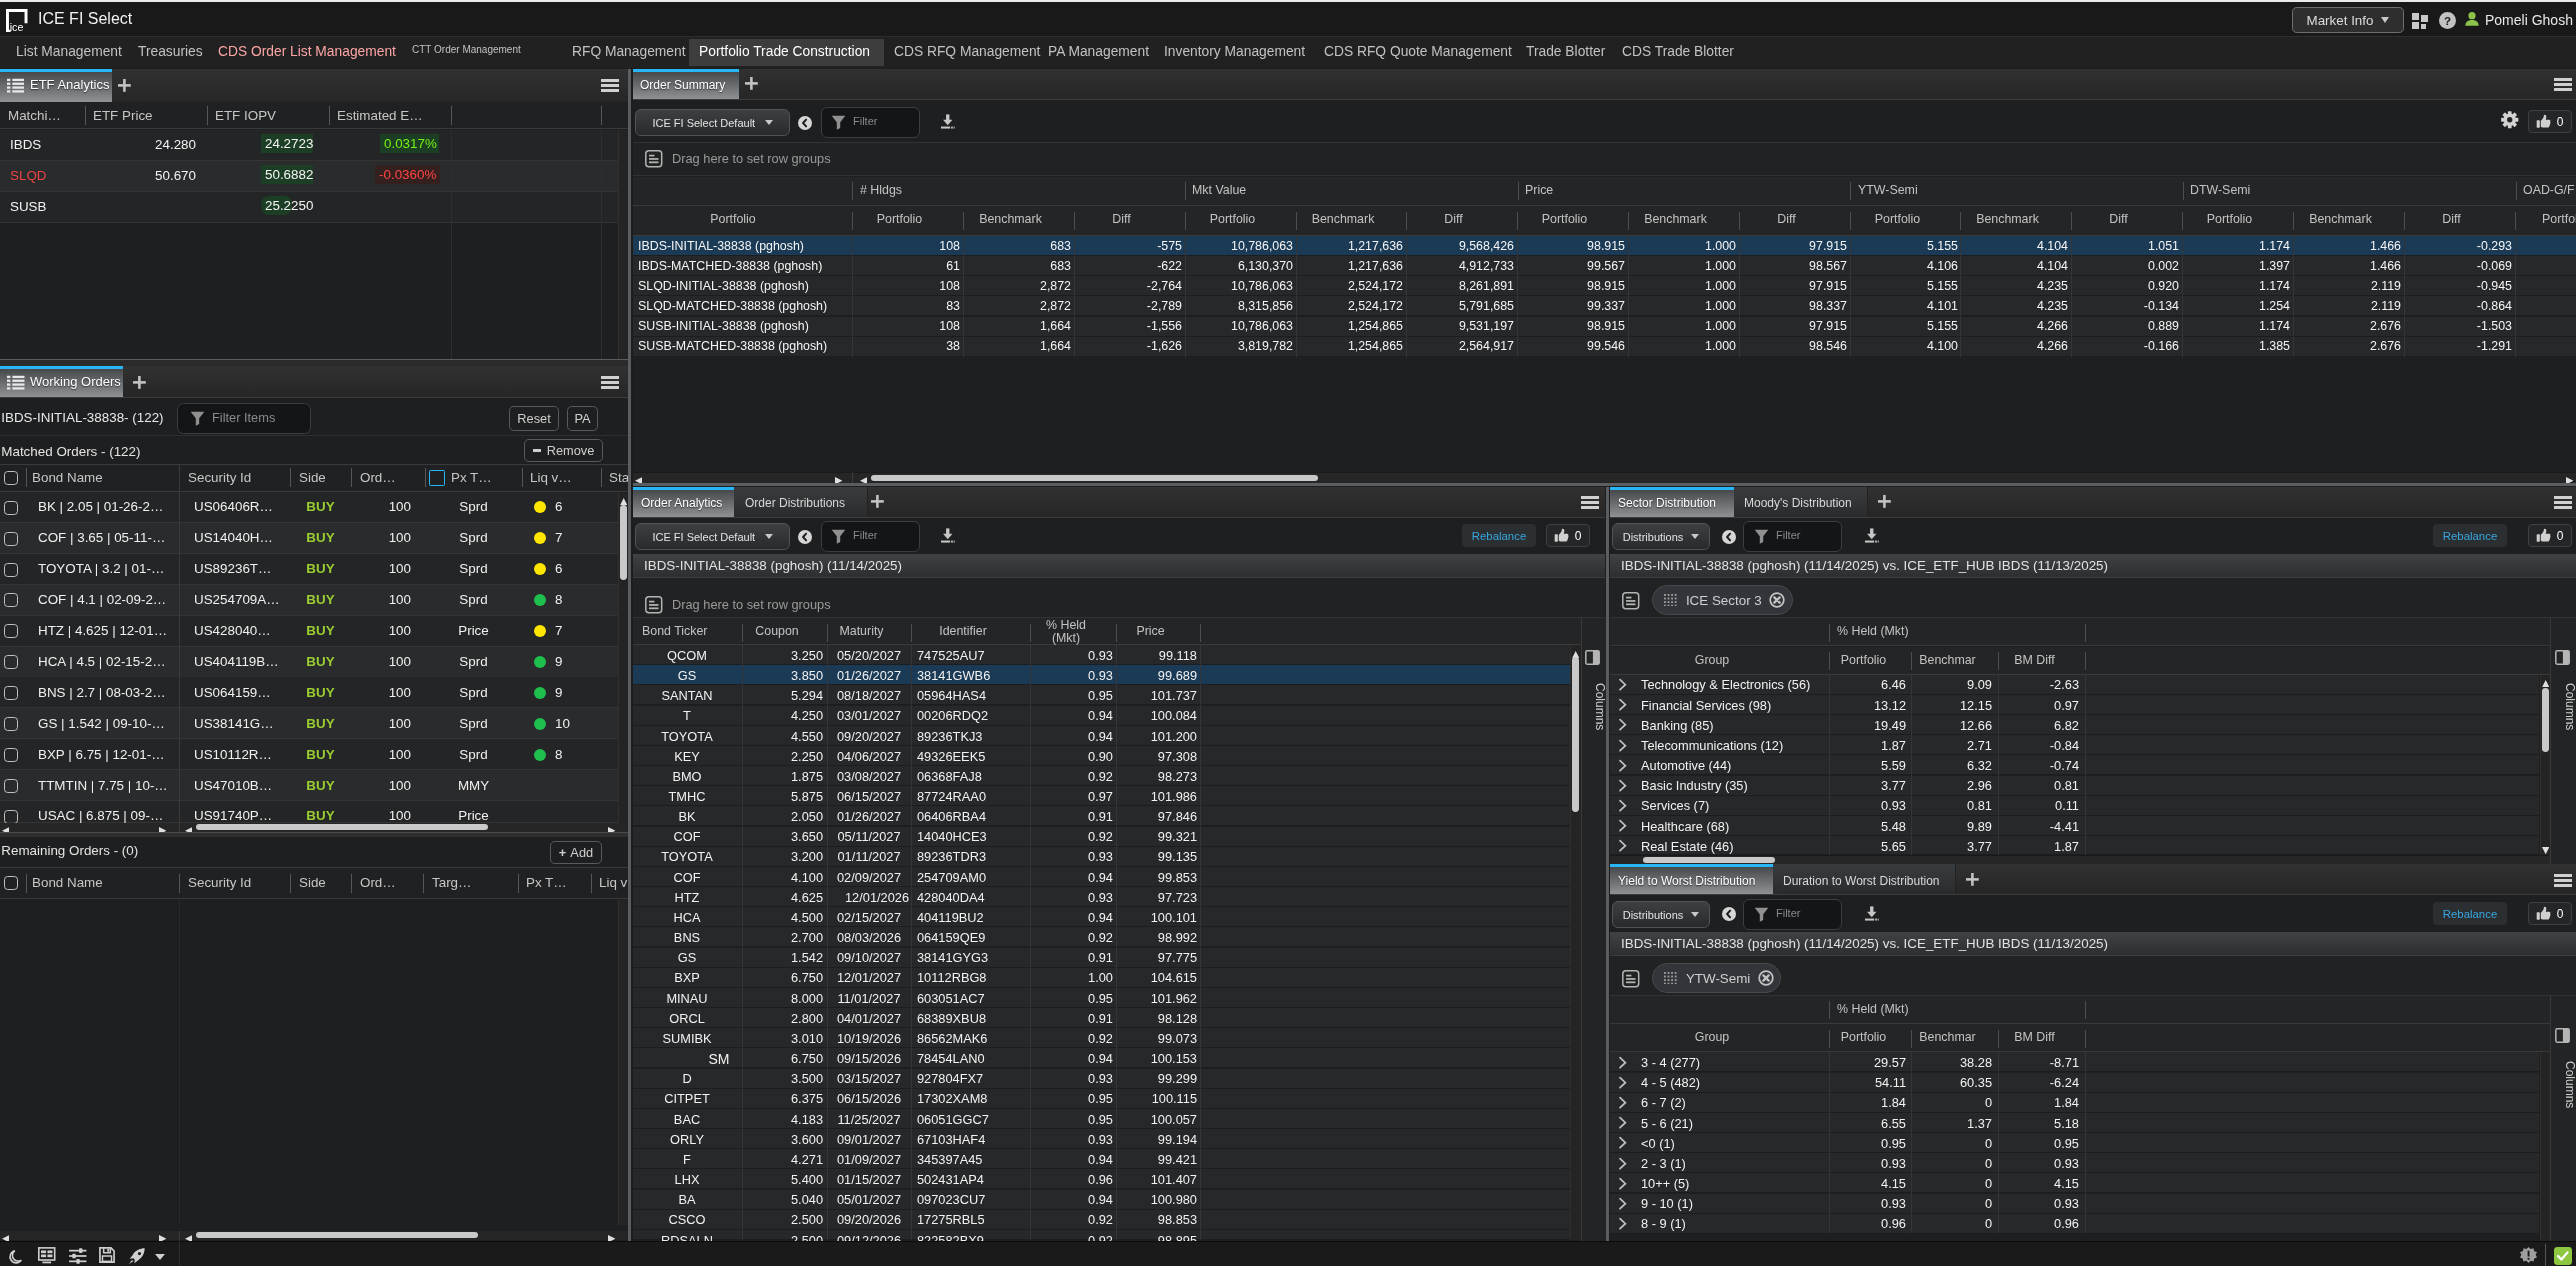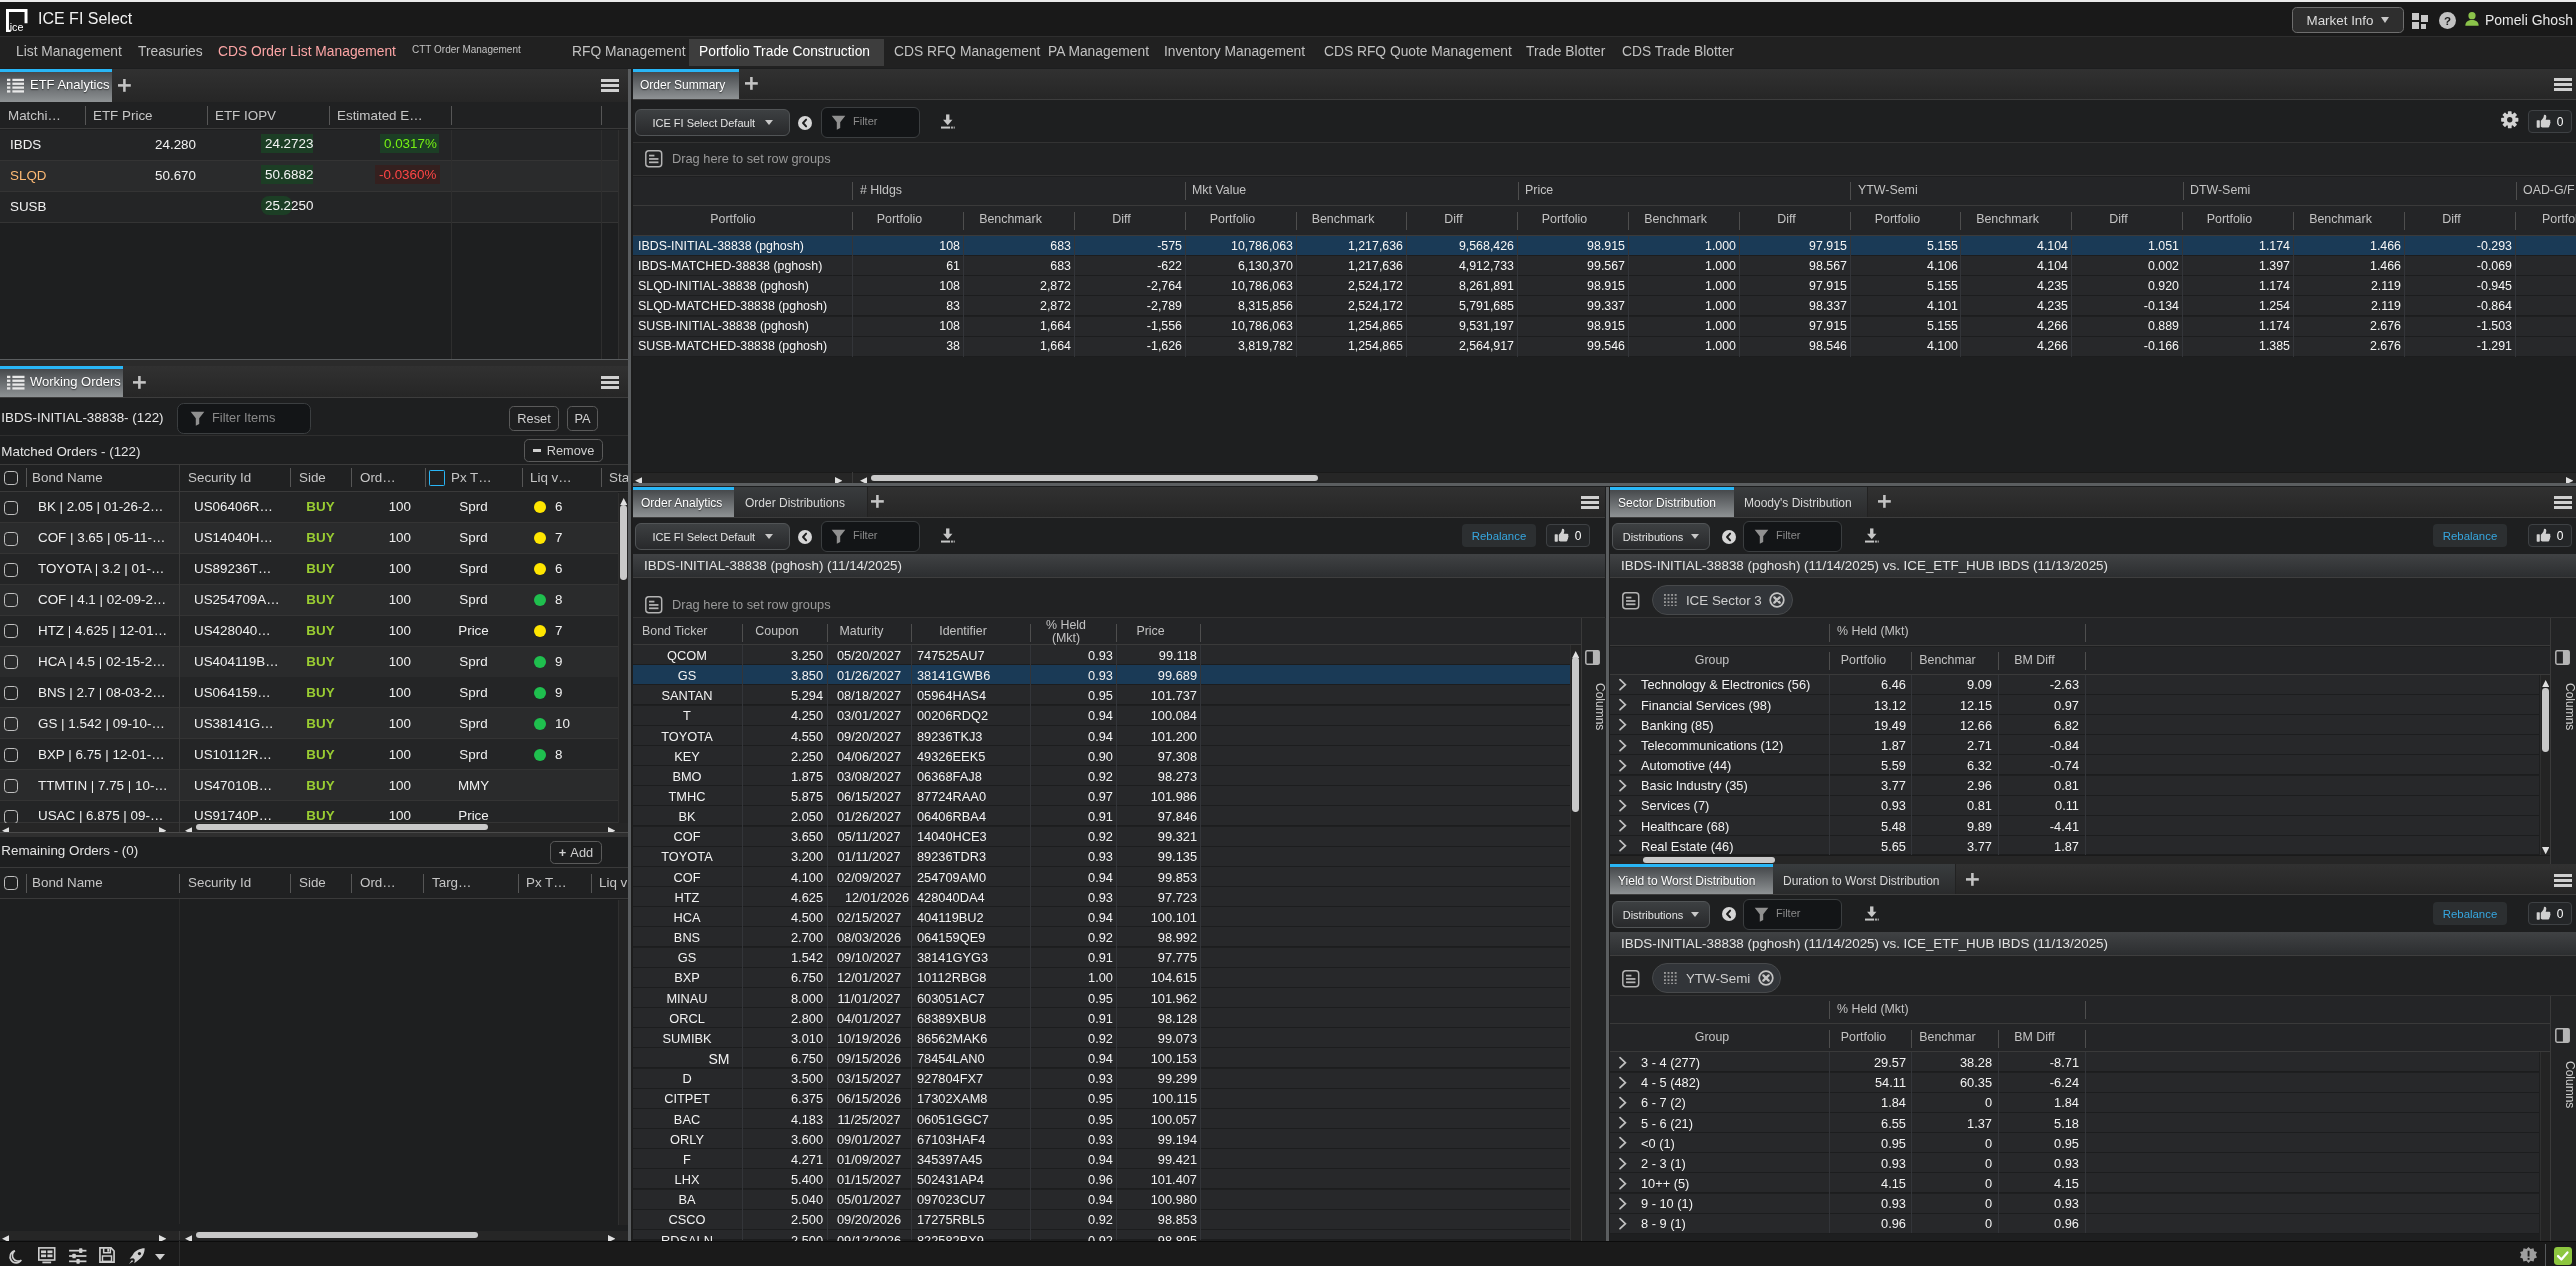--- a/index.html
+++ b/index.html
@@ -83,21 +83,21 @@
 <div style="position:absolute;left:207px;top:106px;width:1px;height:19px;background:#565656;"></div>
 <div style="position:absolute;left:329px;top:106px;width:1px;height:19px;background:#565656;"></div>
 <div style="position:absolute;left:451px;top:106px;width:1px;height:19px;background:#565656;"></div>
 <div style="position:absolute;left:601px;top:106px;width:1px;height:19px;background:#565656;"></div>
 <div style="position:absolute;left:0;top:130px;width:628px;height:31px;background:#242526;border-bottom:0.7px solid #343434;"></div>
 <div style="position:absolute;left:10px;top:137px;font-size:13.4px;color:#f2f2f2;">IBDS</div>
 <div style="position:absolute;left:85px;top:137px;width:111px;text-align:right;font-size:13.4px;color:#f2f2f2;">24.280</div>
 <div style="position:absolute;left:261px;top:134px;width:52px;text-align:right;font-size:13.4px;color:#f4f4f4;background:#1c3e25;padding:2px 4px;">24.2723</div>
 <div style="position:absolute;left:380px;top:134px;width:59px;text-align:right;font-size:13.4px;color:#76f013;background:#1c3e25;padding:2px 4px;">0.0317%</div>
 <div style="position:absolute;left:0;top:161px;width:628px;height:31px;background:#2a2b2c;border-bottom:0.7px solid #343434;"></div>
-<div style="position:absolute;left:10px;top:168px;font-size:13.4px;color:#fdba74;">SLQD</div>
+<div style="position:absolute;left:10px;top:168px;font-size:13.4px;color:#ef4444;">SLQD</div>
 <div style="position:absolute;left:85px;top:168px;width:111px;text-align:right;font-size:13.4px;color:#f2f2f2;">50.670</div>
 <div style="position:absolute;left:261px;top:165px;width:52px;text-align:right;font-size:13.4px;color:#f4f4f4;background:#1c3e25;padding:2px 4px;">50.6882</div>
 <div style="position:absolute;left:375px;top:165px;width:65px;text-align:right;font-size:13.4px;color:#ff4545;background:#34201f;padding:2px 4px;">-0.0360%</div>
 <div style="position:absolute;left:0;top:192px;width:628px;height:31px;background:#242526;border-bottom:0.7px solid #343434;"></div>
 <div style="position:absolute;left:10px;top:199px;font-size:13.4px;color:#f2f2f2;">SUSB</div>
 <div style="position:absolute;left:261px;top:196px;width:31px;text-align:right;font-size:13.4px;color:#f4f4f4;background:#1c3e25;padding:2px 4px;border-radius:8px;">25.2250</div>
 <div style="position:absolute;left:451px;top:130px;width:0.7px;height:229px;background:#2e2e2e;"></div>
 <div style="position:absolute;left:601px;top:130px;width:0.7px;height:229px;background:#2e2e2e;"></div>
 <div style="position:absolute;left:618px;top:130px;width:10px;height:229px;background:#242424;border-left:0.7px solid #303030;"></div>
 <div style="position:absolute;left:0;top:359px;width:628px;height:7.4px;background:#2b2b2b;border-top:1.3px solid #5b5e60;"></div>

